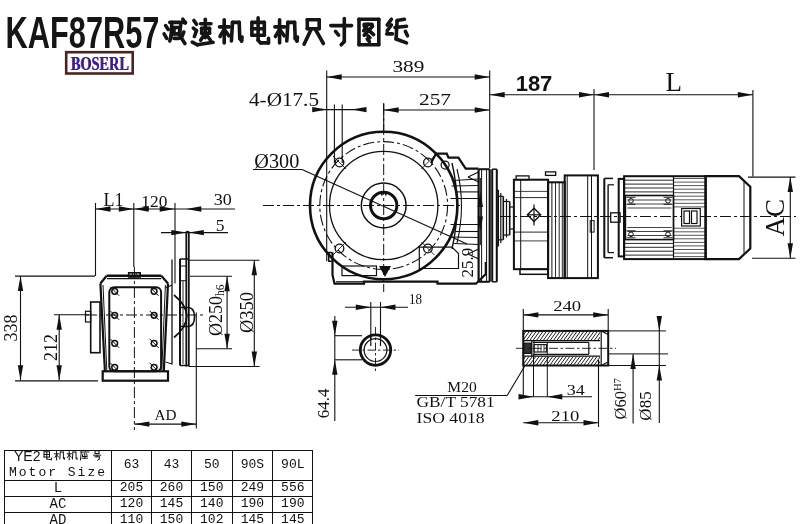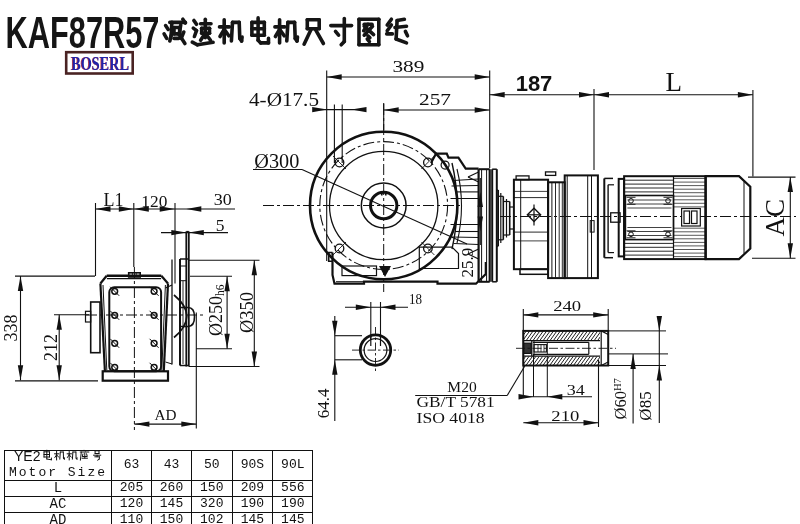--- a/index.html
+++ b/index.html
@@ -556,28 +556,28 @@
           <td style="width:39px">43</td>
           <td style="width:39.5px">50</td>
           <td style="width:39.8px">90S</td>
           <td style="width:39px">90L</td>
         </tr>
 <tr style="height:14.6px">
           <td style="font-size:14px">L</td>
           <td>205</td>
           <td>260</td>
           <td>150</td>
-          <td>209</td>
+          <td>249</td>
           <td>556</td>
         </tr>
 <tr style="height:14.6px">
           <td style="font-size:14px">AC</td>
           <td>120</td>
           <td>145</td>
-          <td>320</td>
+          <td>140</td>
           <td>190</td>
           <td>190</td>
         </tr>
 <tr style="height:14.6px">
           <td style="font-size:14px">AD</td>
           <td>110</td>
           <td>150</td>
           <td>102</td>
           <td>145</td>
           <td>145</td>

